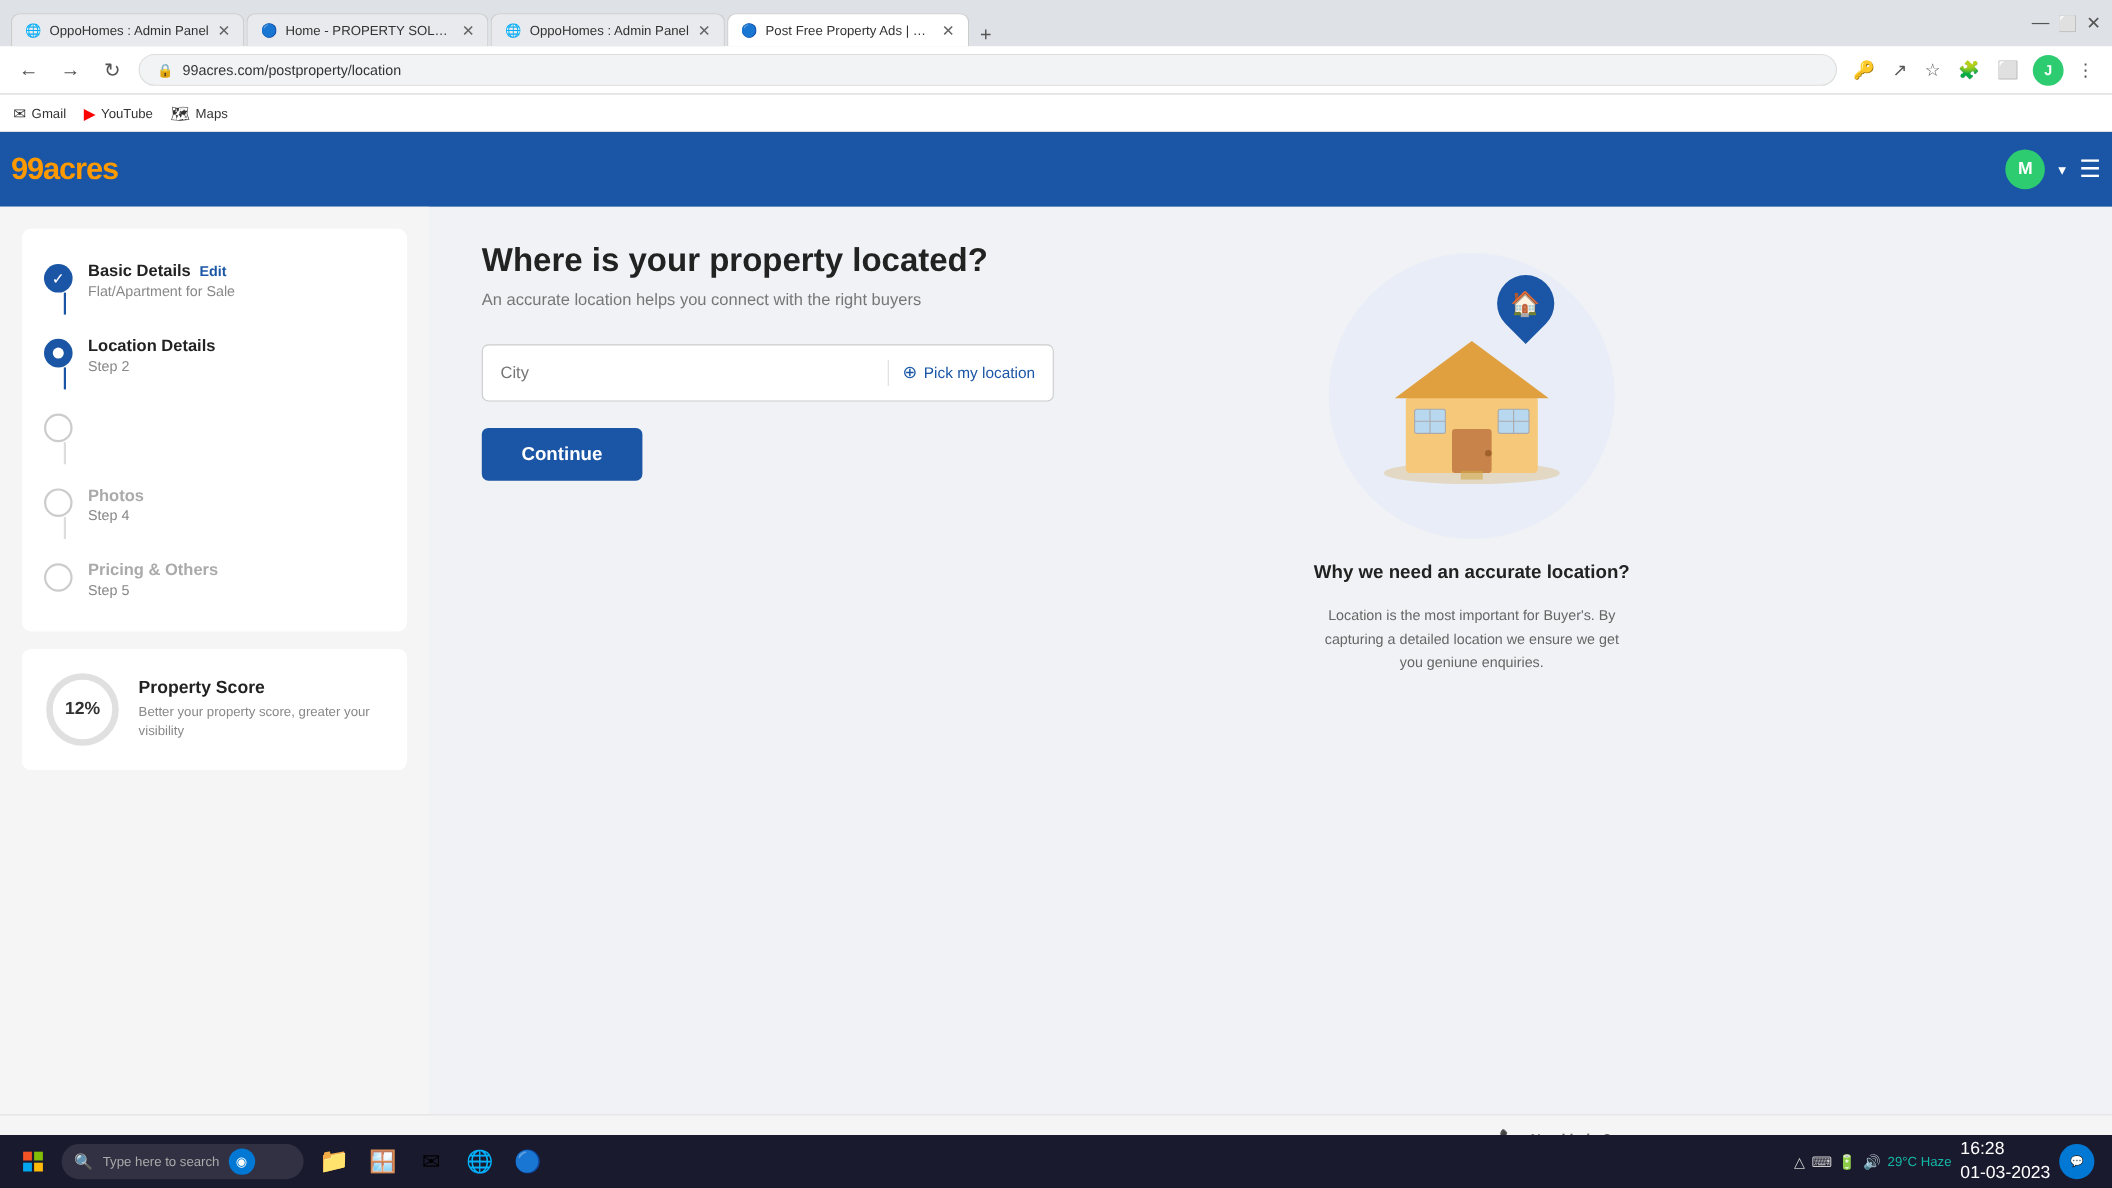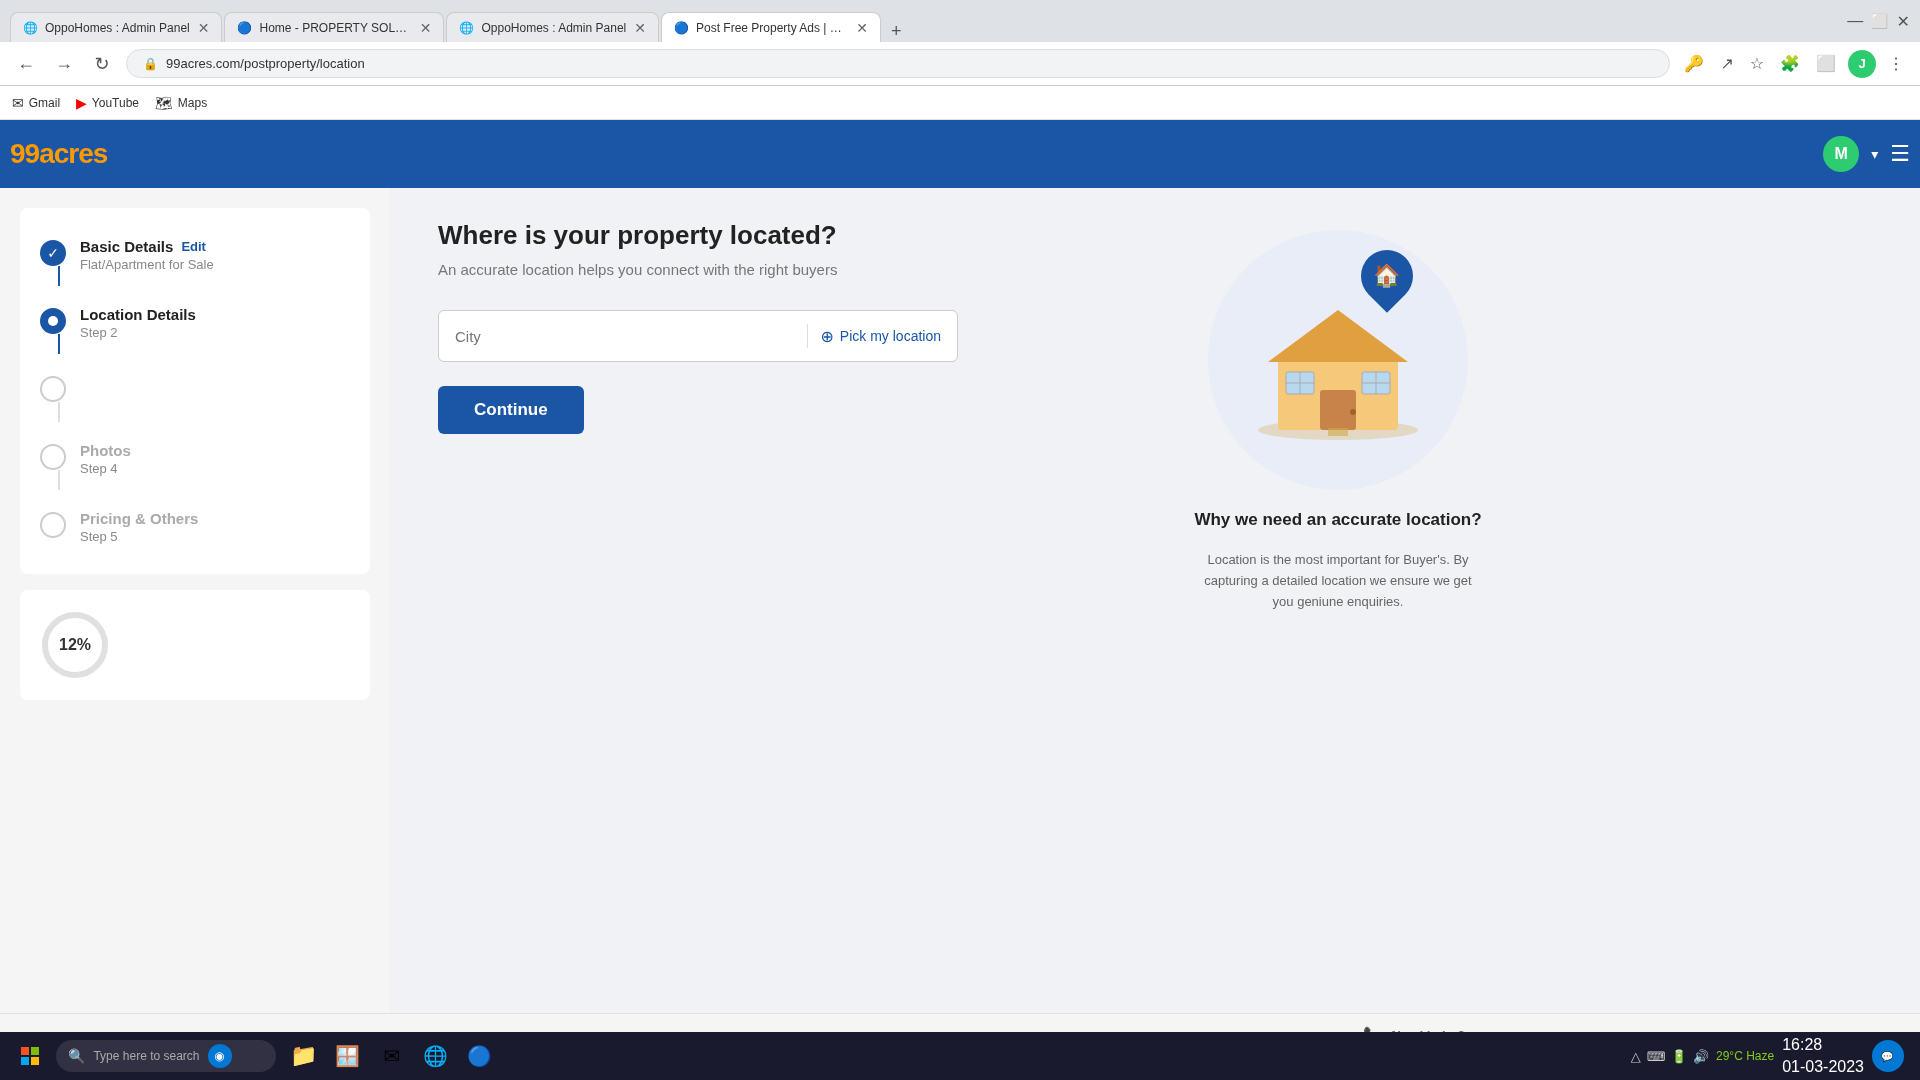--- a/index.html
+++ b/index.html
@@ -59,21 +59,21 @@
     .score-card { background: #fff; border-radius: 8px; padding: 20px; display: flex; align-items: center; gap: 16px; }
     .score-circle { width: 70px; height: 70px; border-radius: 50%; position: relative; display: flex; align-items: center; justify-content: center; }
     .score-text { font-size: 16px; font-weight: bold; color: #333; }
     .score-info { flex: 1; }
     .score-title { font-size: 16px; font-weight: bold; color: #222; }
     .score-desc { font-size: 12px; color: #888; margin-top: 4px; line-height: 1.4; }
 
     
     .main-content { flex: 1; padding: 32px 48px; display: flex; gap: 60px; }
     .form-section { flex: 1; max-width: 680px; }
-    .form-title { font-size: 26px; font-weight: bold; color: #222; margin-bottom: 10px; }
+    .form-title { font-size: 30px; font-weight: bold; color: #222; margin-bottom: 10px; }
     .form-subtitle { font-size: 15px; color: #777; margin-bottom: 32px; }
     .city-input-wrapper { border: 1px solid #ccc; border-radius: 6px; background: #fff; display: flex; align-items: center; padding: 0 16px; height: 52px; gap: 12px; margin-bottom: 24px; max-width: 520px; }
     .city-input { border: none; outline: none; font-size: 15px; color: #aaa; flex: 1; }
     .pick-location { display: flex; align-items: center; gap: 6px; color: #1a56a5; font-size: 14px; font-weight: 500; cursor: pointer; white-space: nowrap; }
     .location-icon { font-size: 16px; }
     .divider-v { width: 1px; height: 24px; background: #ddd; }
     .continue-btn { background: #1a56a5; color: #fff; border: none; border-radius: 6px; padding: 14px 36px; font-size: 17px; font-weight: 600; cursor: pointer; }
 
     
     .illustration-section { width: 320px; display: flex; flex-direction: column; align-items: center; gap: 20px; padding-top: 10px; }
@@ -261,20 +261,24 @@
       </div>
 
       <div class="score-card">
         <div class="score-circle">
           <svg width="70" height="70" viewBox="0 0 70 70">
             <circle cx="35" cy="35" r="30" fill="none" stroke="#e0e0e0" stroke-width="6"></circle>
             <circle cx="35" cy="35" r="30" fill="none" stroke="#2ecc71" stroke-width="6" stroke-dasharray="188.5" stroke-dashoffset="165.9" stroke-linecap="round" class="circle-progress"></circle>
           </svg>
           <span class="score-text" style="position:absolute;">12%</span>
         </div>
+        <div class="score-info">
+          <div class="score-title">Property Score</div>
+          <div class="score-desc">Better your property score, greater your visibility</div>
+        </div>
       </div>
     </div>
 
     <div class="main-content">
       <div class="form-section">
         <h1 class="form-title">Where is your property located?</h1>
         <p class="form-subtitle">An accurate location helps you connect with the right buyers</p>
 
         
         <div class="city-input-wrapper">
@@ -363,21 +367,21 @@
     <div class="taskbar-app" style="font-size:20px;">🌐</div>
     <div class="taskbar-app" style="font-size:20px;">🔵</div>
   </div>
   <div class="taskbar-spacer"></div>
   <div class="taskbar-right">
     <div class="taskbar-tray">
       <span class="sys-icon">△</span>
       <span class="sys-icon">⌨</span>
       <span class="sys-icon">🔋</span>
       <span class="sys-icon">🔊</span>
-      <span style="color:#84cc16;font-size:12px;">29°C Haze</span>
+      <span style="color:#14b8a6;font-size:12px;">29°C Haze</span>
     </div>
     <div class="taskbar-time">
       <div>16:28</div>
       <div>01-03-2023</div>
     </div>
     <div class="taskbar-notification" style="font-size:10px;">💬</div>
   </div>
 </div>
 
 </body></html>

